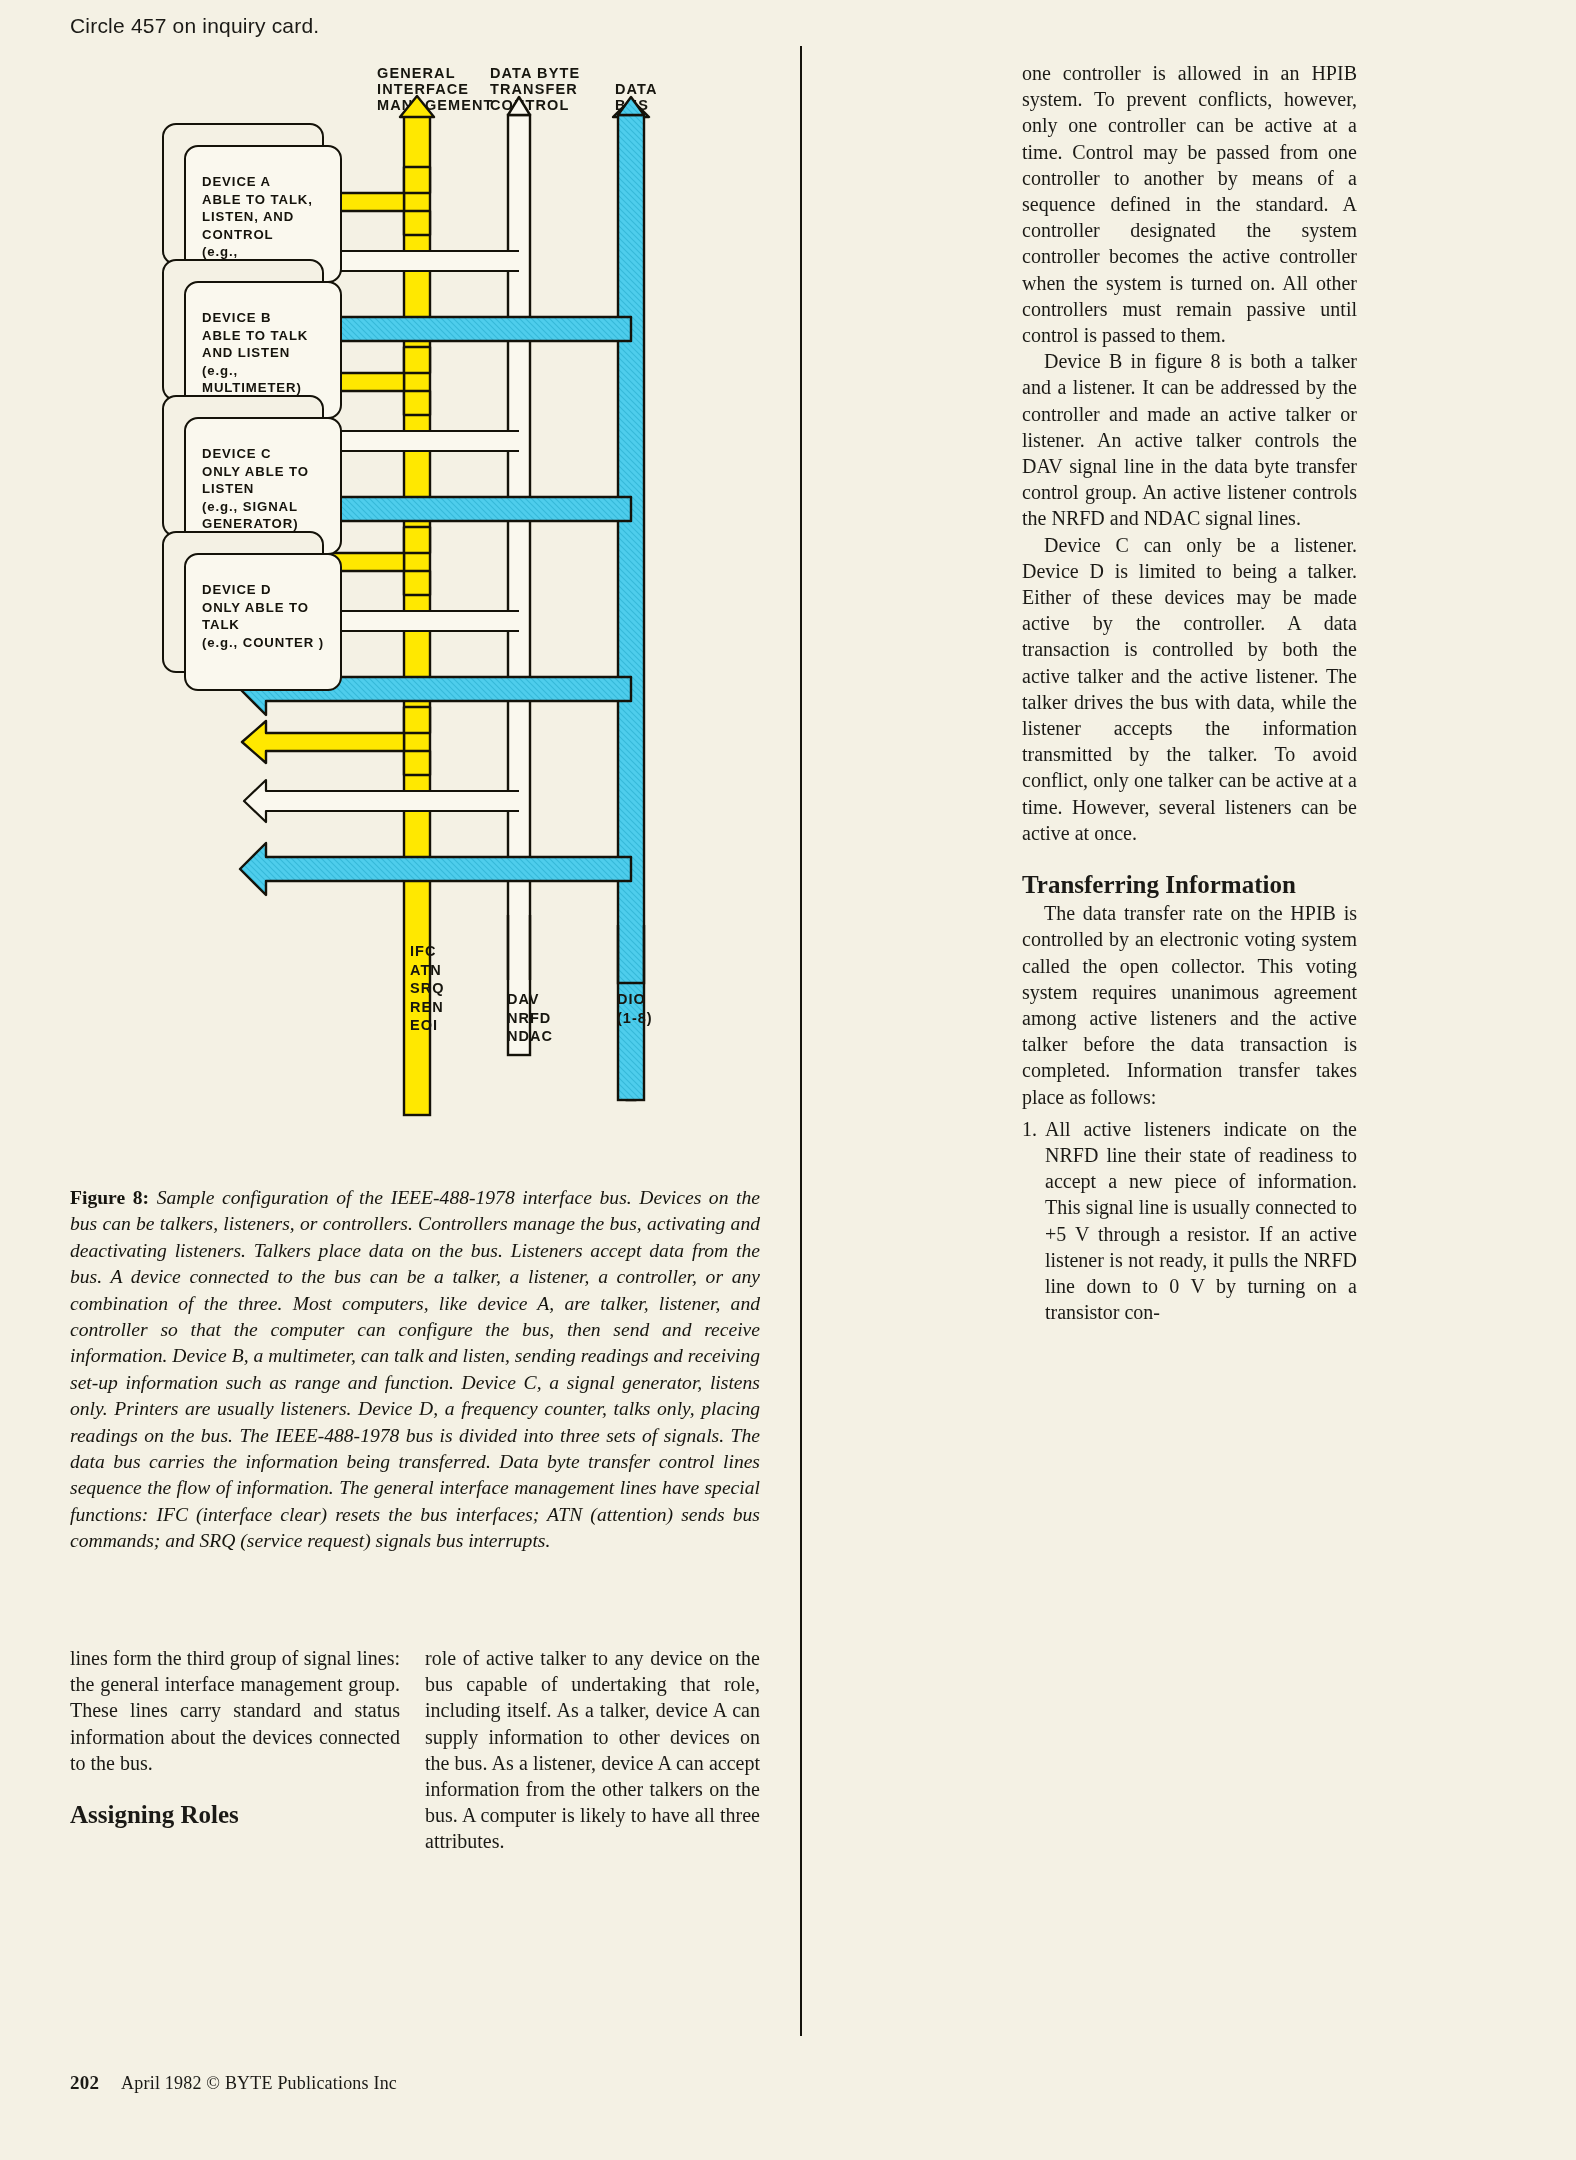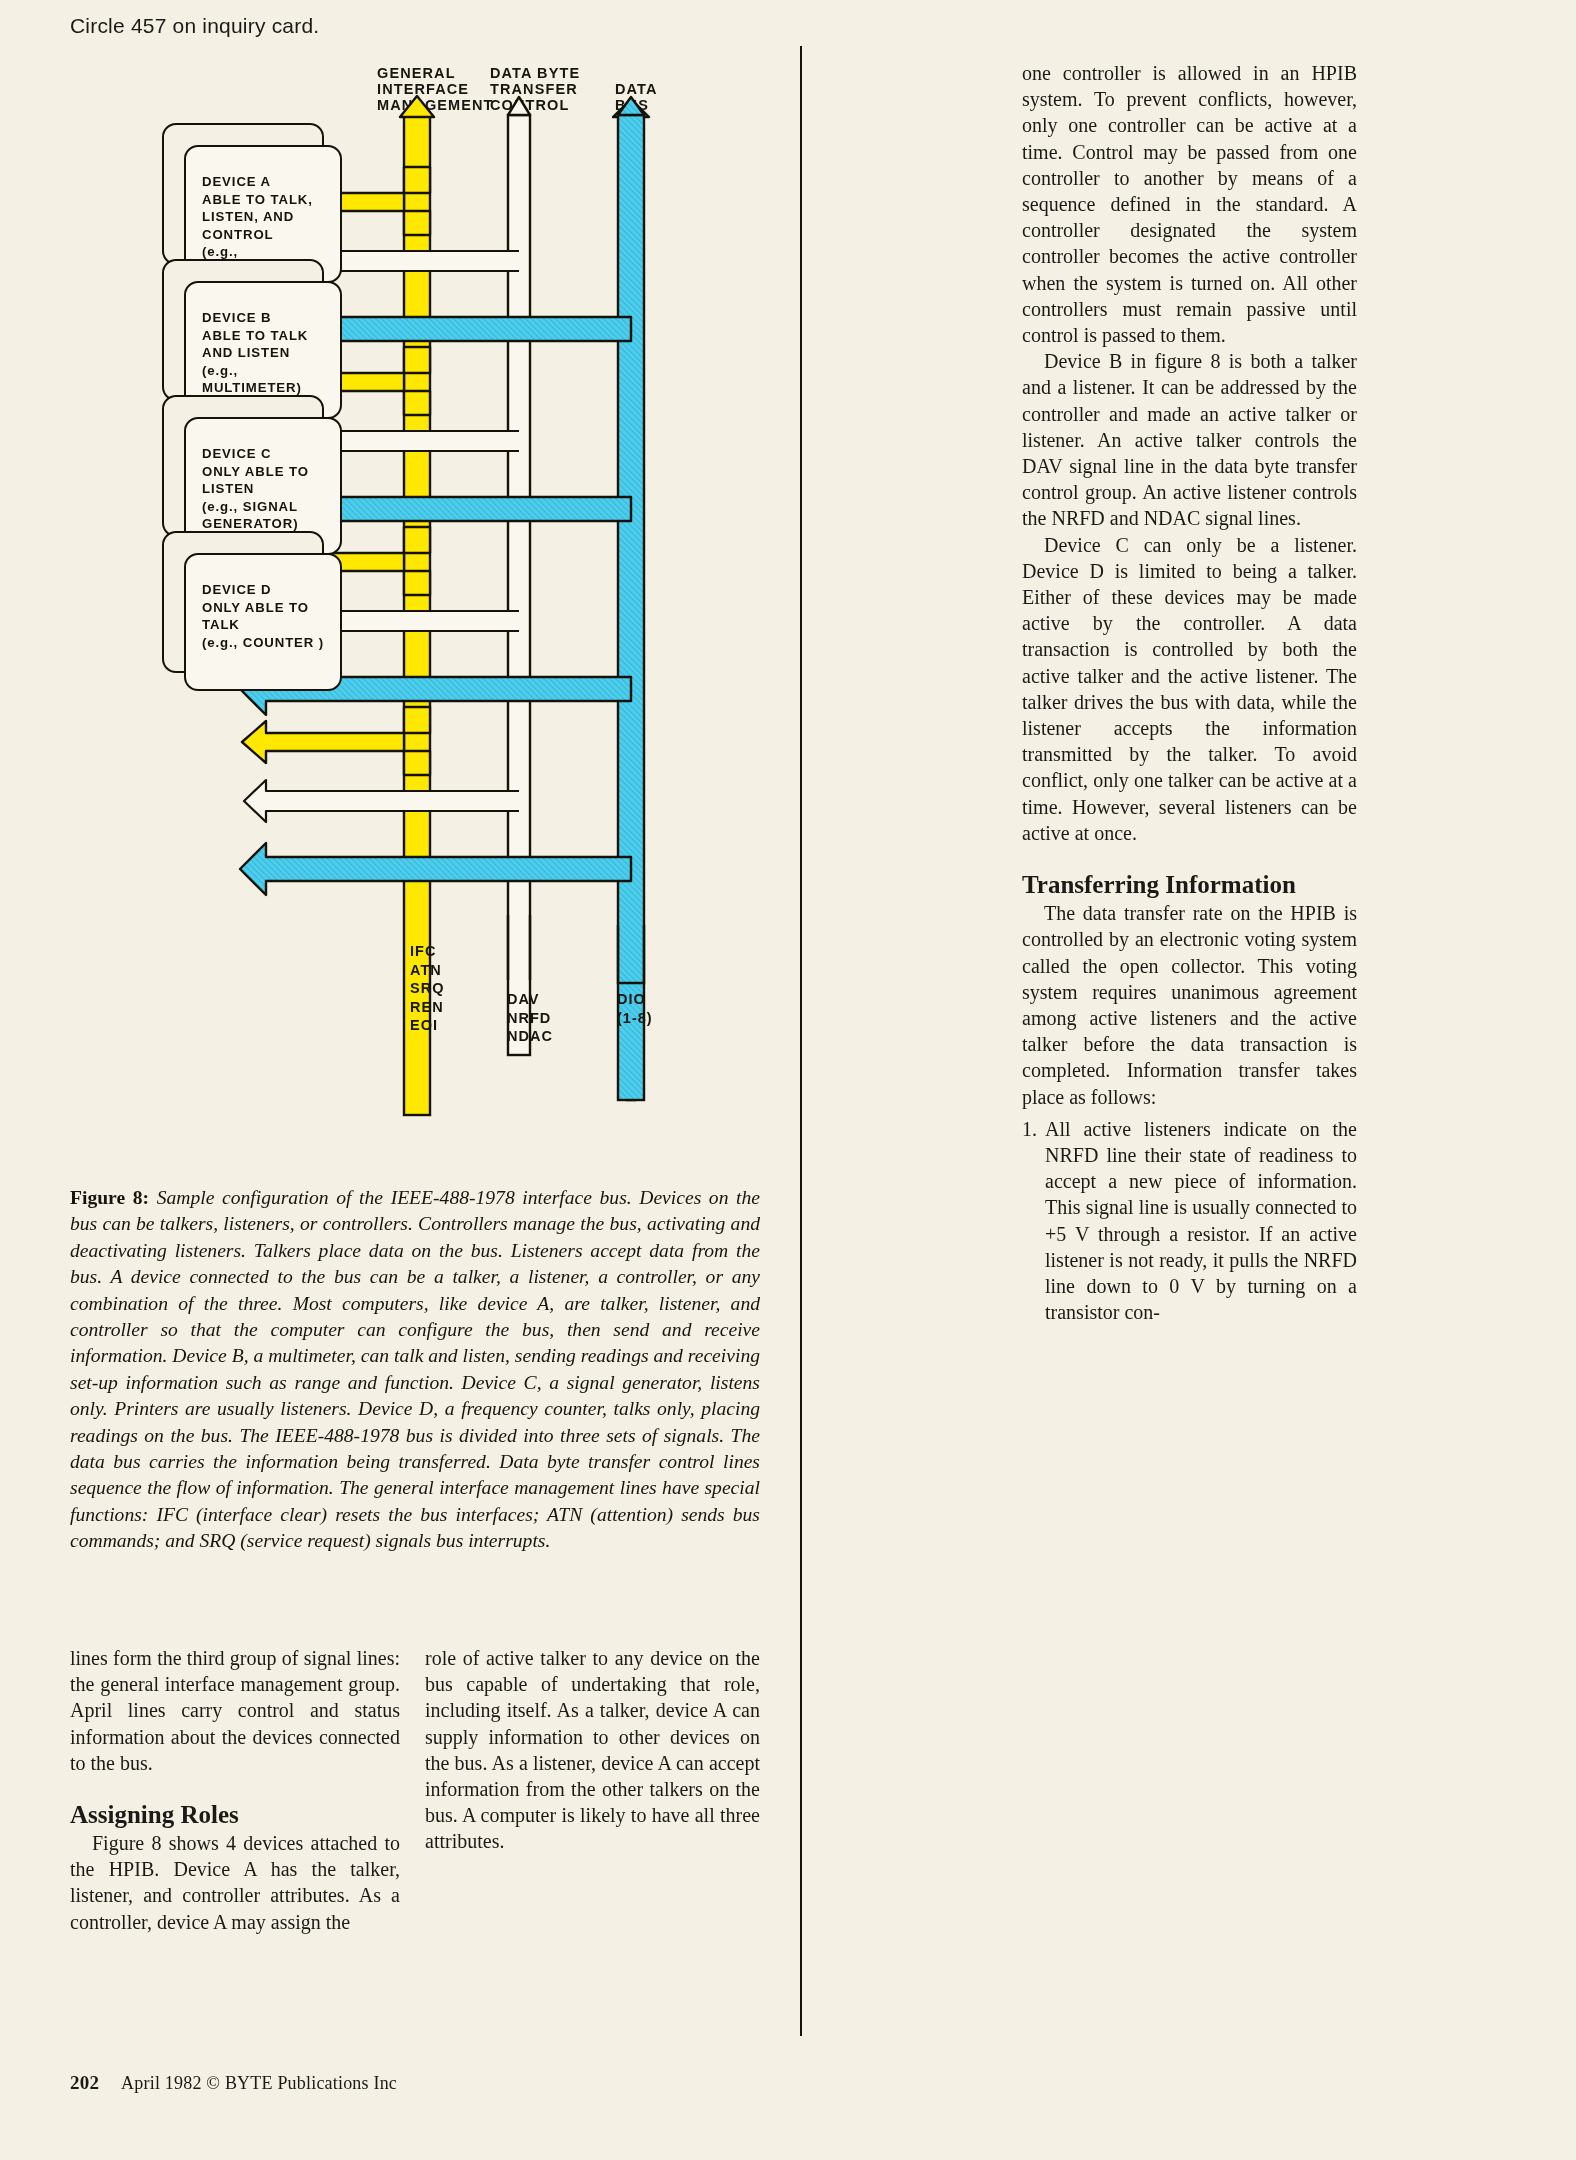--- a/index.html
+++ b/index.html
@@ -242,23 +242,22 @@
 NDAC</div>
       <div class="sig sig-dio">DIO
 (1-8)</div>
 
     </div>
   </div>
 
   <div class="caption"><b>Figure 8:</b><span> Sample configuration of the IEEE-488-1978 interface bus. Devices on the bus can be talkers, listeners, or controllers. Controllers manage the bus, activating and deactivating listeners. Talkers place data on the bus. Listeners accept data from the bus. A device connected to the bus can be a talker, a listener, a controller, or any combination of the three. Most computers, like device A, are talker, listener, and controller so that the computer can configure the bus, then send and receive information. Device B, a multimeter, can talk and listen, sending readings and receiving set-up information such as range and function. Device C, a signal generator, listens only. Printers are usually listeners. Device D, a frequency counter, talks only, placing readings on the bus. The IEEE-488-1978 bus is divided into three sets of signals. The data bus carries the information being transferred. Data byte transfer control lines sequence the flow of information. The general interface management lines have special functions: IFC (interface clear) resets the bus interfaces; ATN (attention) sends bus commands; and SRQ (service request) signals bus interrupts.</span></div>
 
   <div class="col body-left">
-    <p>lines form the third group of signal lines: the general interface management group. April lines carry control and status information about the devices connected to the bus.</p>
+    <p>lines form the third group of signal lines: the general interface management group. These lines carry standard and status information about the devices connected to the bus.</p>
     <h3>Assigning Roles</h3>
-    <p class="ind">Figure 8 shows 4 devices attached to the HPIB. Device A has the talker, listener, and controller attributes. As a controller, device A may assign the</p>
   </div>
 
   <div class="col body-mid">
     <p>role of active talker to any device on the bus capable of undertaking that role, including itself. As a talker, device A can supply information to other devices on the bus. As a listener, device A can accept information from the other talkers on the bus. A computer is likely to have all three attributes.</p>
   </div>
 
   <div class="col body-right">
     <p>one controller is allowed in an HPIB system. To prevent conflicts, however, only one controller can be active at a time. Control may be passed from one controller to another by means of a sequence defined in the standard. A controller designated the system controller becomes the active controller when the system is turned on. All other controllers must remain passive until control is passed to them.</p>
     <p class="ind">Device B in figure 8 is both a talker and a listener. It can be addressed by the controller and made an active talker or listener. An active talker controls the DAV signal line in the data byte transfer control group. An active listener controls the NRFD and NDAC signal lines.</p>
     <p class="ind">Device C can only be a listener. Device D is limited to being a talker. Either of these devices may be made active by the controller. A data transaction is controlled by both the active talker and the active listener. The talker drives the bus with data, while the listener accepts the information transmitted by the talker. To avoid conflict, only one talker can be active at a time. However, several listeners can be active at once.</p>

